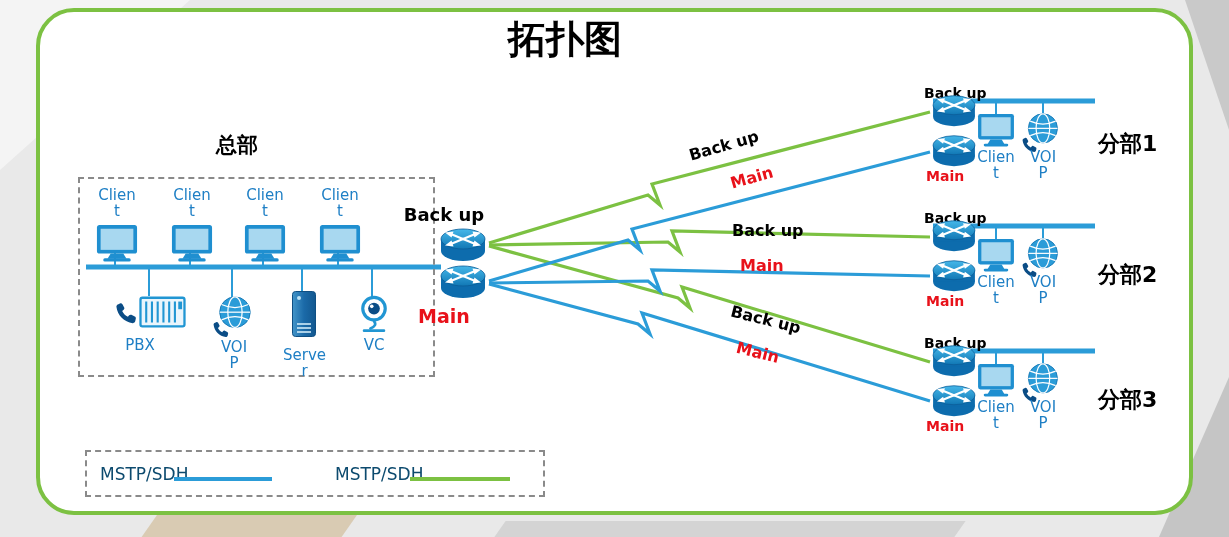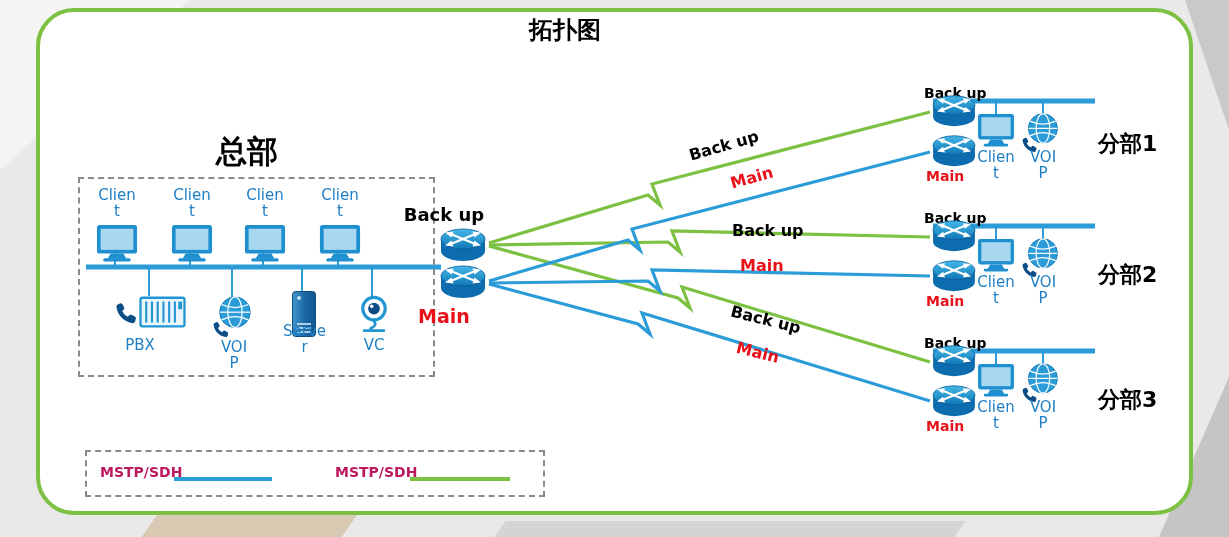--- a/index.html
+++ b/index.html
@@ -8,41 +8,41 @@
   .canvas{position:relative;width:1229px;height:537px;background:#e9e9e9;overflow:hidden}
   .deco{position:absolute}
   .deco-tl{left:0;top:0;width:190px;height:170px;background:#f4f4f4;clip-path:polygon(0 0,100% 0,0 100%)}
   .deco-tr{right:0;top:0;width:44px;height:130px;background:#c9c9c9;clip-path:polygon(100% 0,100% 100%,0 0)}
   .deco-br{right:0;bottom:0;width:70px;height:160px;background:#c5c5c5;clip-path:polygon(100% 0,100% 100%,0 100%)}
   .deco-b-tan{left:150px;bottom:0;width:200px;height:24px;background:#d9cbb3;transform:skewX(-35deg)}
   .deco-b-gray{left:500px;bottom:0;width:460px;height:16px;background:#d4d4d4;transform:skewX(-35deg)}
   .panel{position:absolute;left:36px;top:8px;width:1157px;height:507px;background:#fff;border:4px solid #7cc142;border-radius:38px}
   .lines{position:absolute;left:0;top:0;width:1229px;height:537px;pointer-events:none}
   .abs{position:absolute}
-  .title{left:415px;top:14px;width:300px;text-align:center;font-size:24px;font-weight:bold;color:#000}
+  .title{left:415px;top:14px;width:300px;text-align:center;font-size:38px;font-weight:bold;color:#000}
   .dashed-box{position:absolute;border:2px dashed #8a8a8a}
   .hq-box{left:78px;top:177px;width:357px;height:200px}
   .legend-box{left:85px;top:450px;width:460px;height:47px}
   .site-title{font-weight:bold;color:#000}
-  .hq-title{left:216px;top:131px;font-size:31px}
+  .hq-title{left:216px;top:131px;font-size:21px}
   .branch-name{font-size:22px;white-space:nowrap}
   .node-label{position:absolute;color:#1e7fc5;font-size:15px;line-height:16px;text-align:center;word-break:break-all}
   .w40{width:40px}.w30{width:30px}.w45{width:45px}.w50{width:50px}
   .icon{position:absolute}
   .icon svg{display:block;width:100%;height:100%}
   .core-backup-label{left:398px;top:204px;width:92px;text-align:center;font-size:18px;font-weight:bold}
   .core-main-label{left:414px;top:305px;width:60px;text-align:center;font-size:19px;font-weight:bold;color:#e8111a}
   .link-label{position:absolute;font-size:16px;font-weight:bold;white-space:nowrap}
   .link-label.red{color:#e8111a}
   .rot-up{transform:rotate(-16deg)}
   .rot-dn{transform:rotate(14deg)}
   .branch{position:absolute;left:920px;width:305px;height:112px}
   .branch .backup-label{left:4px;top:0;font-size:14px;font-weight:bold}
   .branch .main-label{left:6px;top:83px;font-size:14px;font-weight:bold;color:#e8111a}
-  .legend-item-label{position:absolute;font-size:14px;font-weight:bold;color:#be185d}
+  .legend-item-label{position:absolute;font-size:17px;font-weight:normal;color:#0c4a6e}
   .legend-swatch{position:absolute;height:4px;top:25px}
   .sw-blue{left:87px;width:98px;background:#2b9cd8}
   .sw-green{left:323px;width:100px;background:#7cc142}
 </style>
 </head>
 <body>
 
 <svg width="0" height="0" style="position:absolute" aria-hidden="true">
   <defs>
     <linearGradient id="grad-router" x1="0" y1="0" x2="0" y2="1">
@@ -217,21 +217,21 @@
         </svg>
       </div>
     <div class="icon" style="left:276px;top:115px;width:36px;height:40px">
         <svg viewBox="0 0 40 42">
           <use href="#sym-vc"></use>
         </svg>
       </div>
 
     <div class="node-label w50" style="left:35px;top:158px">PBX</div>
     <div class="node-label w30" style="left:139px;top:160px">VOIP</div>
-    <div class="node-label w45" style="left:202px;top:144px">Server</div>
+    <div class="node-label w45" style="left:202px;top:168px">Server</div>
     <div class="node-label w30" style="left:279px;top:158px">VC</div>
   </div>
 
   <div class="abs core-backup-label">Back up</div>
   <div class="icon" style="left:437px;top:224px;width:52px;height:40px">
       <svg viewBox="0 0 48 40">
         <use href="#sym-router"></use>
       </svg>
     </div>
   <div class="icon" style="left:437px;top:261px;width:52px;height:40px">

